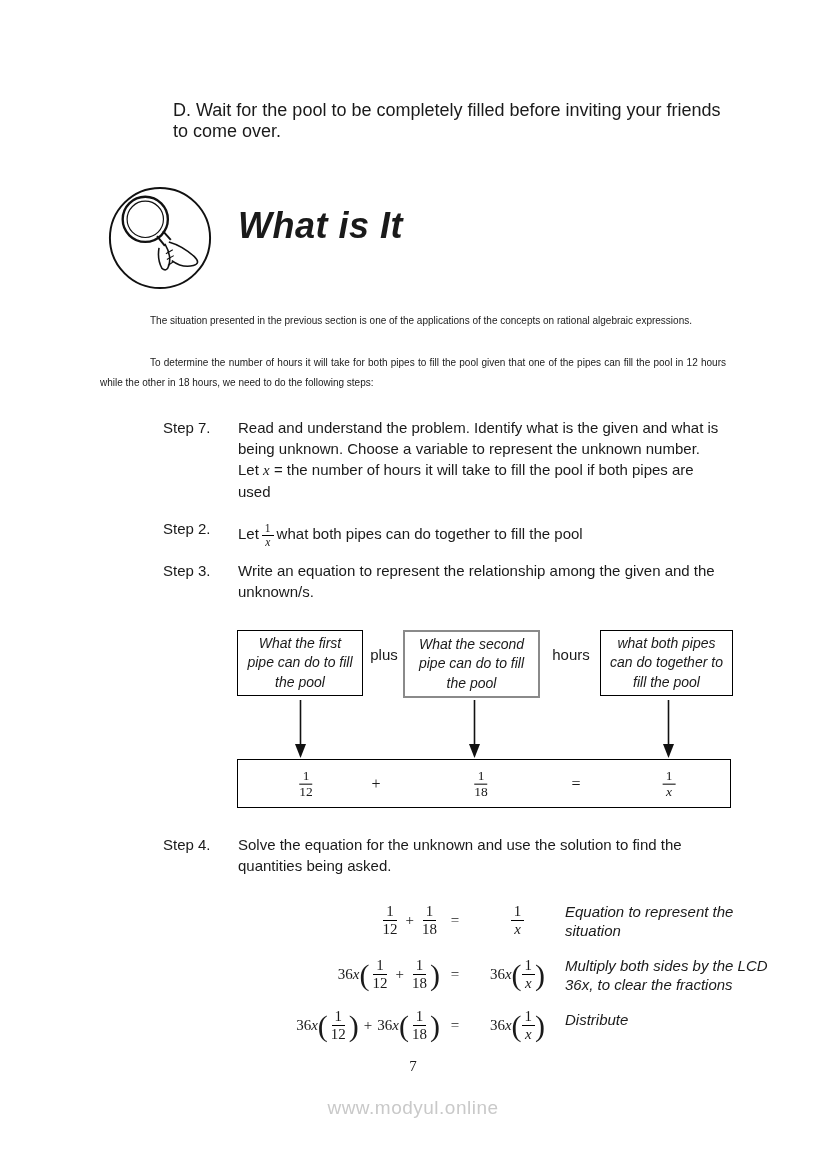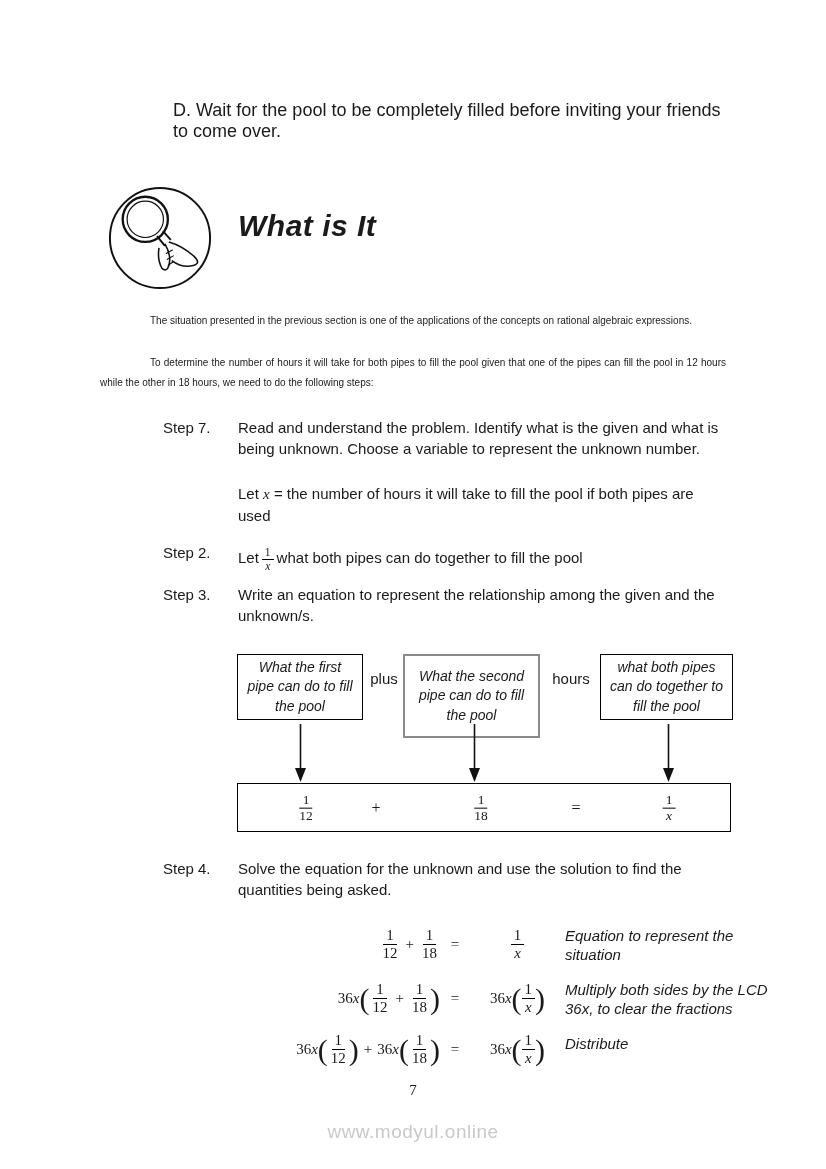--- a/index.html
+++ b/index.html
@@ -20,39 +20,39 @@
     font-size:18px;
   }
 
   .section-header {
     display:flex; align-items:center;
     margin-top:41px; margin-left:6px;
     height:108px;
   }
   .icon-circle { width:108px; height:108px; flex:0 0 auto; }
   .section-title {
-    font-size:30px; font-weight:bold; font-style:italic;
+    font-size:36px; font-weight:bold; font-style:italic;
     margin-left:24px; margin-top:-22px;
     letter-spacing:0.5px;
   }
 
   .para {
     font-size:10px; line-height:20px;
     text-align:justify; text-indent:50px;
     margin-top:22px;
   }
   .para.first { margin-top:20px; }
 
   .steps { margin-top:24px; }
   .step-row {
     display:grid; grid-template-columns:75px 1fr;
     margin-left:63px; margin-top:12px;
     font-size:15px; line-height:21px;
   }
-  .step-sub { margin-top:24px; }
+  .step-sub { margin-top:0; }
   .mvar { font-family:"Liberation Serif", serif; font-style:italic; }
 
   
   .frac {
     display:inline-flex; flex-direction:column; align-items:center;
     vertical-align:middle;
     font-family:"Liberation Serif", serif; font-style:normal;
     line-height:1.1;
   }
   .frac .fn { padding:0 3px; border-bottom:1px solid #000; }
@@ -62,21 +62,21 @@
   
   .diagram { position:relative; margin-left:137px; margin-top:28px; width:496px; height:178px; }
   .dg-box {
     position:absolute;
     border:1px solid #000; background:#fff;
     display:flex; align-items:center; justify-content:center;
     text-align:center; font-style:italic; font-size:14px; line-height:1.4;
     padding:4px 6px;
   }
   .dg-box1 { left:0;   top:0; width:126px; height:66px; }
-  .dg-box2 { left:166px; top:0; width:137px; height:84px; border:2px solid #8a8a8a; }
+  .dg-box2 { left:166px; top:0; width:137px; height:68px; border:2px solid #8a8a8a; }
   .dg-box3 { left:363px; top:0; width:133px; height:66px; }
   .dg-conn { position:absolute; top:16px; font-size:15px; }
   .dg-plus   { left:130px; width:34px; text-align:center; }
   .dg-equals { left:306px; width:56px; text-align:center; }
   .dg-arrow { position:absolute; top:70px; width:13px; height:58px; }
   .dg-arrow1 { left:57px; } .dg-arrow2 { left:231px; } .dg-arrow3 { left:425px; }
   .dg-strip {
     position:absolute; left:0; top:129px; width:494px; height:49px;
     border:1.5px solid #000;
   }

